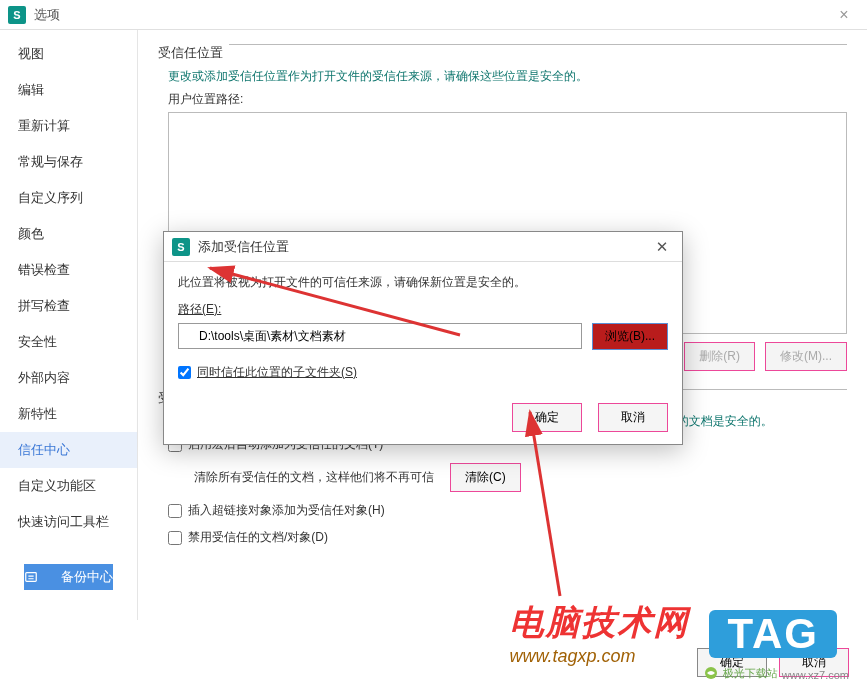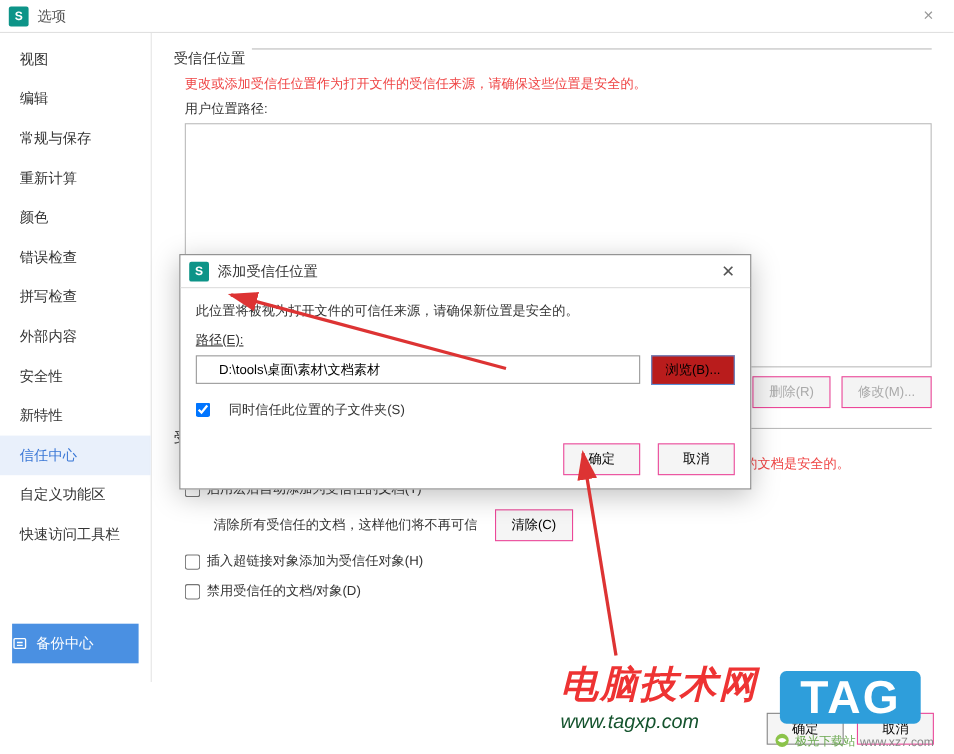--- a/index.html
+++ b/index.html
@@ -9,28 +9,28 @@
 .app-icon { width: 18px; height: 18px; background: #0d9488; color: #fff; font-size: 11px; font-weight: bold; display: flex; align-items: center; justify-content: center; border-radius: 2px; margin-right: 8px; }
 .titlebar-title { flex: 1; font-size: 13px; color: #555; }
 .titlebar-close { width: 30px; height: 30px; display: flex; align-items: center; justify-content: center; cursor: pointer; color: #999; font-size: 16px; }
 
 .body-wrap { display: flex; height: 590px; }
 
 .sidebar { width: 138px; border-right: 1px solid #e5e5e5; padding: 6px 0; display: flex; flex-direction: column; }
 .sidebar-list { flex: 1; }
 .sidebar-item { padding: 9px 18px; font-size: 13px; color: #333; cursor: pointer; }
 .sidebar-item.active { background: #e9f0fb; color: #3a77d6; }
-.backup-btn { margin: 11px; height: 36px; background: #4a90e2; color: #fff; display: flex; align-items: center; justify-content: flex-start; gap: 8px; cursor: pointer; font-size: 13px; }
+.backup-btn { margin: 24px; height: 36px; background: #4a90e2; color: #fff; display: flex; align-items: center; justify-content: space-between; gap: 8px; cursor: pointer; font-size: 13px; }
 .backup-icon { width: 14px; height: 14px; }
 
 .content { flex: 1; padding: 14px 20px; position: relative; }
 .fieldset-header { display: flex; align-items: flex-start; margin-bottom: 6px; }
 .fieldset-title { font-size: 13px; color: #333; padding-right: 6px; }
 .fieldset-line { flex: 1; height: 1px; background: #bbb; }
-.desc { font-size: 12px; color: #ef4444; margin-left: 10px; margin-bottom: 6px; }
+.desc { font-size: 12px; color: #0f766e; margin-left: 10px; margin-bottom: 6px; }
 .label-sm { font-size: 12px; margin-left: 10px; margin-bottom: 4px; }
 .listbox { border: 1px solid #bbb; height: 222px; margin-left: 10px; margin-bottom: 8px; background: #fff; }
 .btn-row { display: flex; justify-content: flex-end; gap: 10px; margin-right: 0; margin-bottom: 18px; }
 .btn { border: 1px solid #ec4899; background: #f5f5f5; padding: 5px 14px; font-size: 12px; cursor: pointer; }
 .btn.disabled { color: #aaa; background: #f4f4f4; cursor: default; }
 .check-row { display: flex; align-items: center; gap: 6px; margin-left: 10px; margin-bottom: 10px; font-size: 12px; }
 .check-row input { width: 14px; height: 14px; }
 .check-row.indent { margin-left: 36px; }
 .inline-text { font-size: 12px; }
 
@@ -40,57 +40,58 @@
 
 
 .modal { position: absolute; left: 163px; top: 231px; width: 520px; background: #fff; border: 1px solid #888; box-shadow: 0 6px 24px rgba(0,0,0,.25); z-index: 10; }
 .modal-title { height: 30px; display: flex; align-items: center; border-bottom: 1px solid #ddd; padding: 0 8px; }
 .modal-body { padding: 12px 14px; }
 .modal-body .desc2 { font-size: 12px; margin-bottom: 10px; }
 .path-label { font-size: 12px; margin-bottom: 5px; text-decoration: underline; }
 .path-row { display: flex; gap: 10px; margin-bottom: 14px; }
 .path-input { flex: 1; border: 1px solid #999; padding: 4px 20px; font-size: 12px; height: 26px; }
 .browse-btn { border: 1.5px solid #5a8fd6; background: #b91c1c; padding: 4px 12px; font-size: 12px; cursor: pointer; }
-.modal-check { display: flex; align-items: center; gap: 17px; font-size: 12px; margin-bottom: 22px; }
+.modal-check { display: flex; align-items: center; gap: 6px; font-size: 12px; margin-bottom: 22px; text-decoration: underline; }
 .modal-btns { display: flex; justify-content: flex-end; gap: 16px; }
 .modal-btns .btn { padding: 5px 22px; }
 
 
 .arrow { position: absolute; z-index: 20; pointer-events: none; }
 
 
 .watermark { position: absolute; right: 30px; bottom: 18px; z-index: 5; display: flex; align-items: center; gap: 20px; }
 .wm-text { font-family: Arial, sans-serif; }
 .wm-big { color: #e33; font-size: 34px; font-weight: bold; font-style: italic; letter-spacing: 2px; }
-.wm-url { color: #14532d; font-size: 18px; font-style: italic; }
+.wm-url { color: #a16207; font-size: 18px; font-style: italic; }
 .tag-badge { background: #2e9edb; color: #fff; font-size: 42px; font-weight: bold; font-family: Arial; padding: 0 18px; border-radius: 6px; letter-spacing: 2px; }
 .wm-site { position: absolute; right: 18px; bottom: 4px; font-size: 11px; color: #6aa84f; z-index: 6; display:flex; align-items:flex-end; gap:4px;}
 </style>
 </head>
 <body>
 
 <div class="titlebar">
   <div class="app-icon">S</div>
   <div class="titlebar-title">选项</div>
   <div class="titlebar-close">×</div>
 </div>
 
 <div class="body-wrap">
 
   <div class="sidebar">
     <div class="sidebar-list" id="sidebar-list">
         <div class="sidebar-item">视图</div>
         <div class="sidebar-item">编辑</div>
+        <div class="sidebar-item">重新计算</div>
         <div class="sidebar-item">常规与保存</div>
-        <div class="sidebar-item">重新计算</div>
+        <div class="sidebar-item">自定义序列</div>
         <div class="sidebar-item">颜色</div>
         <div class="sidebar-item">错误检查</div>
         <div class="sidebar-item">拼写检查</div>
+        <div class="sidebar-item">安全性</div>
         <div class="sidebar-item">外部内容</div>
-        <div class="sidebar-item">安全性</div>
         <div class="sidebar-item">新特性</div>
         <div class="sidebar-item active">信任中心</div>
         <div class="sidebar-item">自定义功能区</div>
         <div class="sidebar-item">快速访问工具栏</div>
       </div>
     <div class="backup-btn">
       <svg class="backup-icon" viewBox="0 0 16 16" fill="none" stroke="#fff" stroke-width="1.4">
           <rect x="2" y="3" width="12" height="10" rx="1"></rect>
           <path d="M5 7h6M5 10h6"></path>
         </svg>

